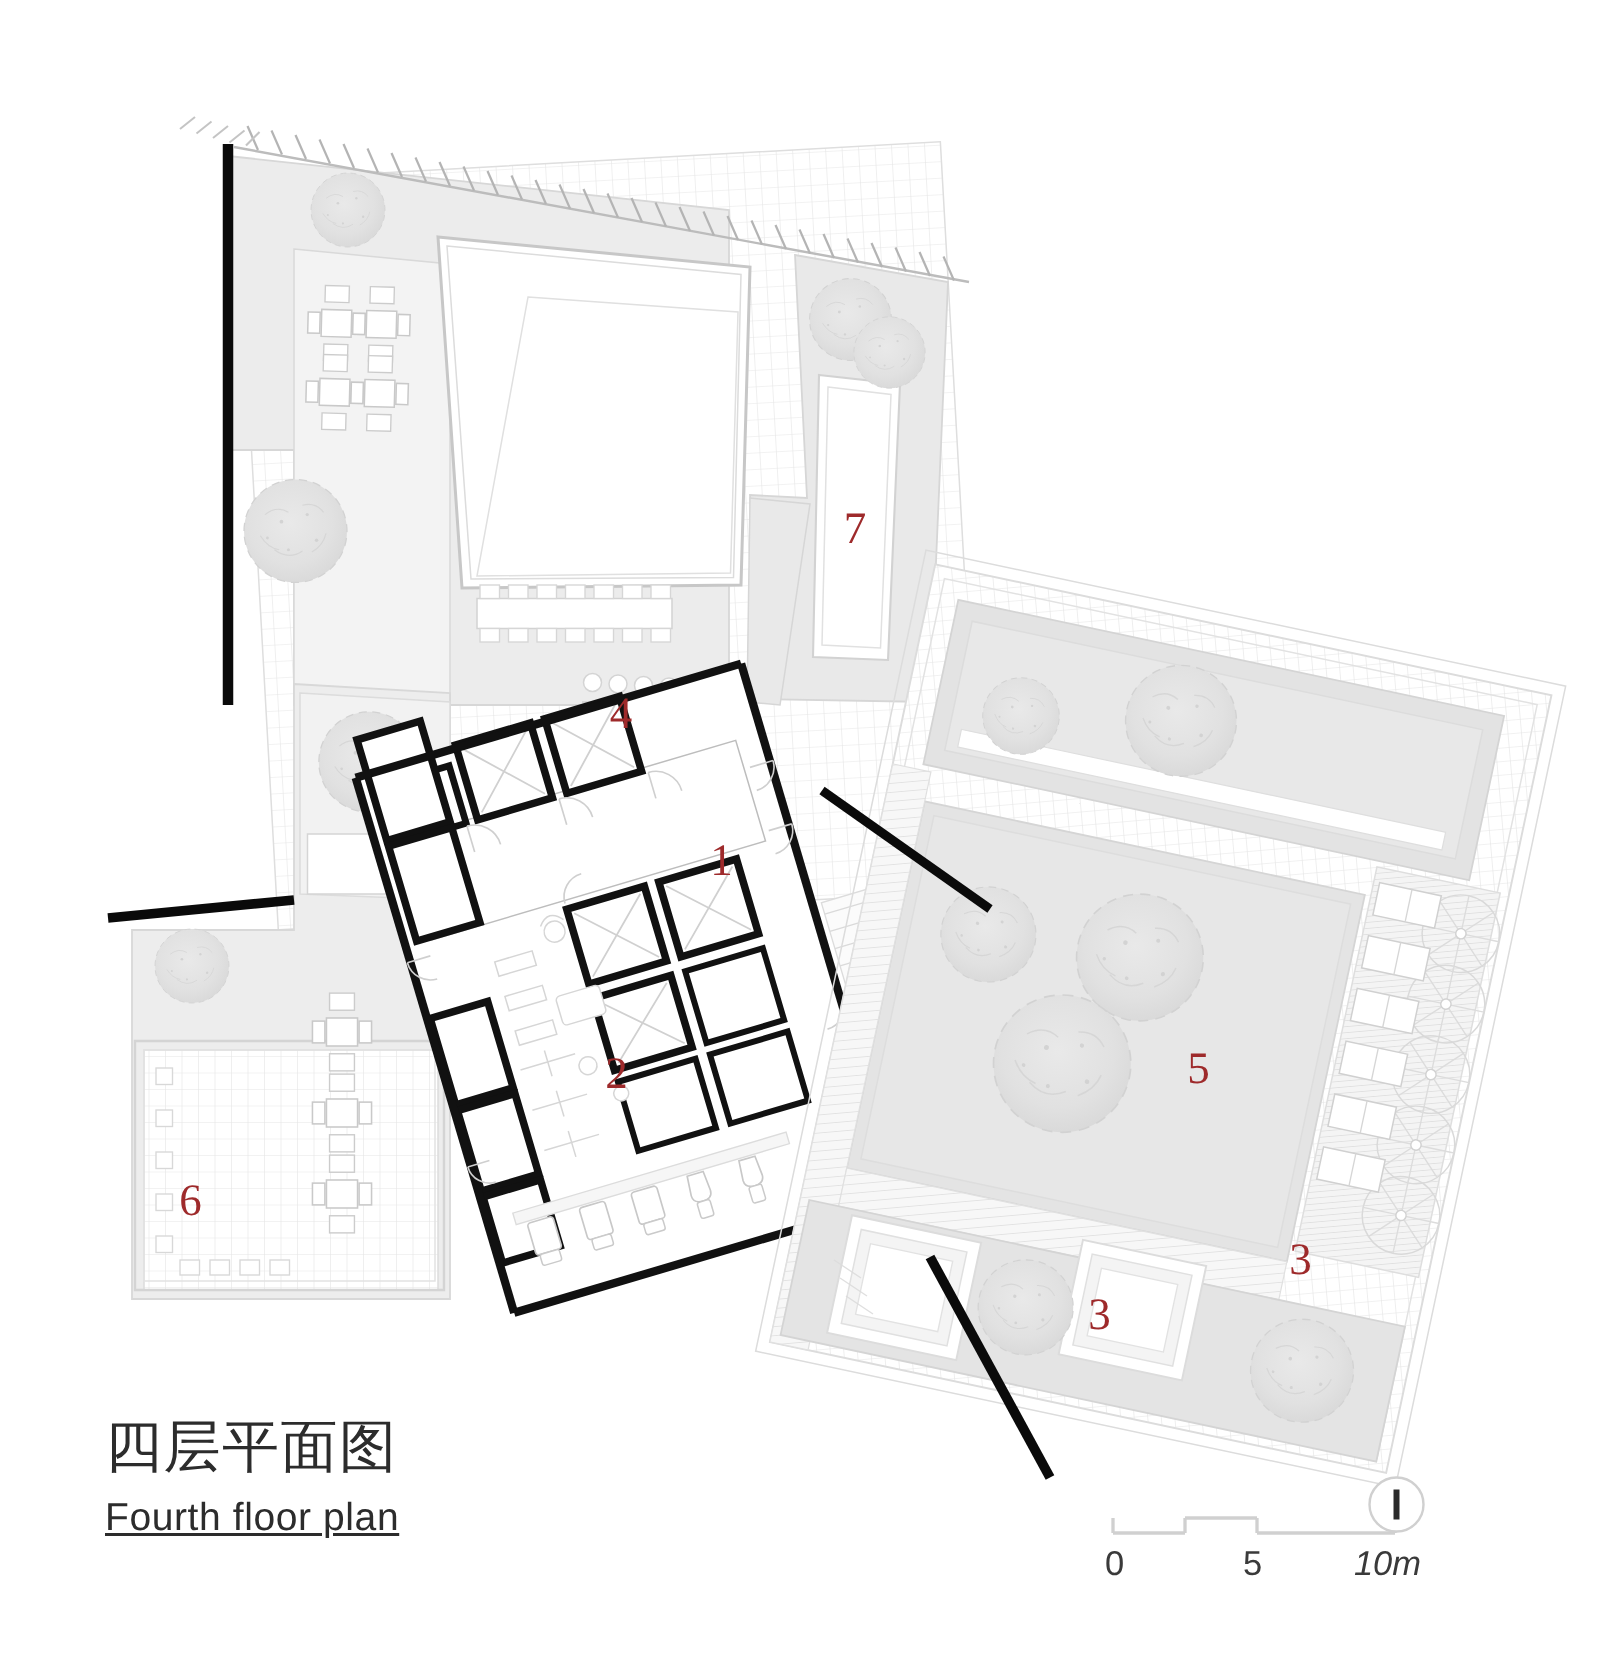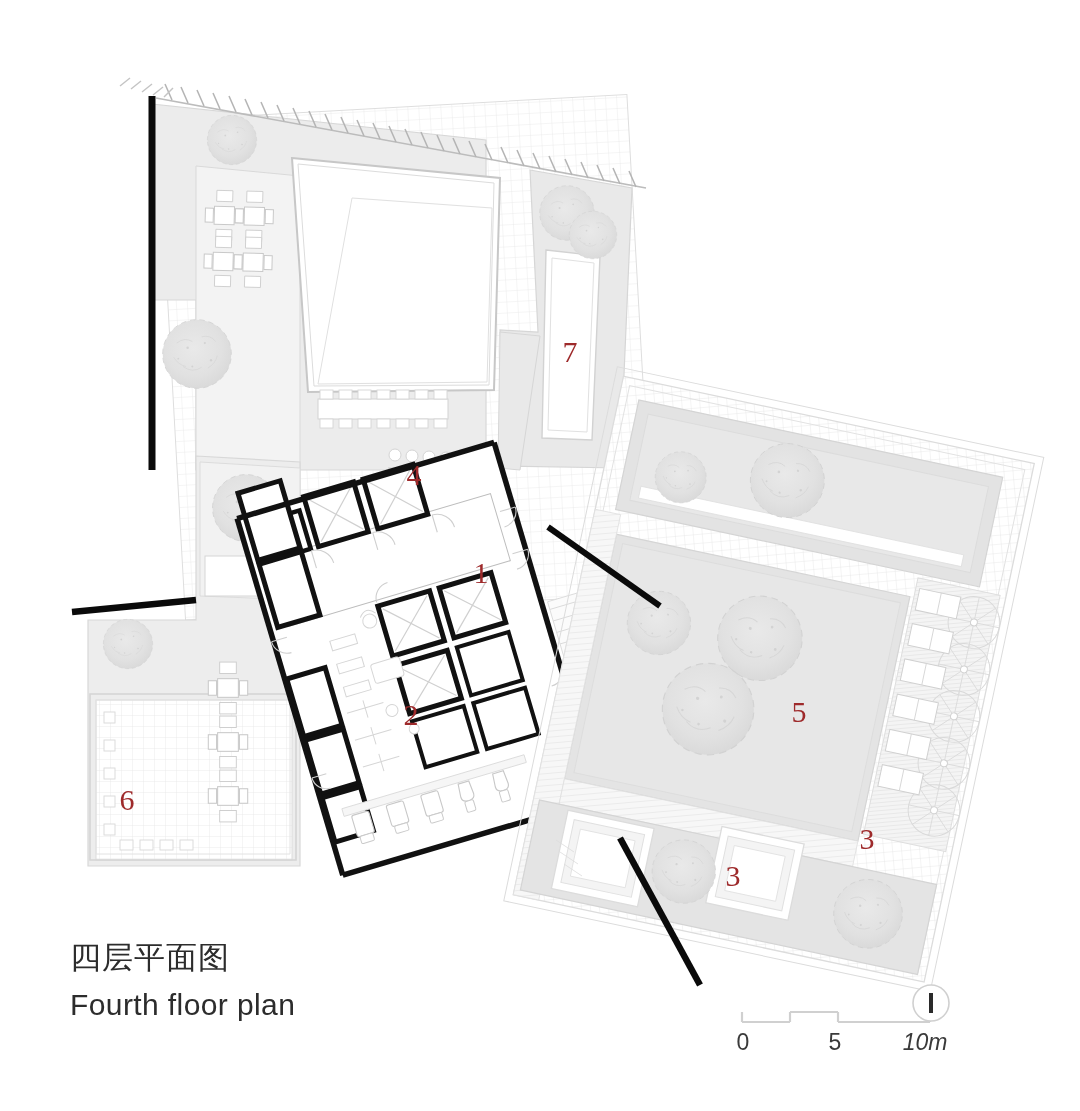--- a/index.html
+++ b/index.html
@@ -10,23 +10,23 @@
     -webkit-font-smoothing:antialiased;
   }
   #plan-root{position:absolute;left:0;top:0;width:1080px;height:1111px;}
   svg#plan-svg{position:absolute;left:0;top:0;width:1080px;height:1111px;display:block;}
 
   
   #caption{
     position:absolute;left:70px;top:940px;width:420px;
     color:#2c2c2c;line-height:1.32;
   }
-  #caption .cn{font-size:31px;letter-spacing:1px;font-weight:400;
-    font-family:Liberation Mono, monospace;}
-  #caption .en{font-size:30px;letter-spacing:0.4px;font-weight:300;margin-top:4px;}
+  #caption .cn{font-size:38px;letter-spacing:1px;font-weight:400;
+    font-family:Liberation Serif, serif;}
+  #caption .en{font-size:26px;letter-spacing:0.4px;font-weight:300;margin-top:4px;text-decoration:underline;}
 
   
   #scalebar{position:absolute;left:735px;top:985px;width:300px;height:90px;}
   #scalebar .labels{position:absolute;left:0;top:44px;width:215px;}
   #scalebar .labels span{
     position:absolute;font-size:23px;color:#3a3a3a;font-weight:400;
     transform:translateX(-50%);
   }
   #scalebar .lbl0{left:8px;}
   #scalebar .lbl5{left:100px;}

